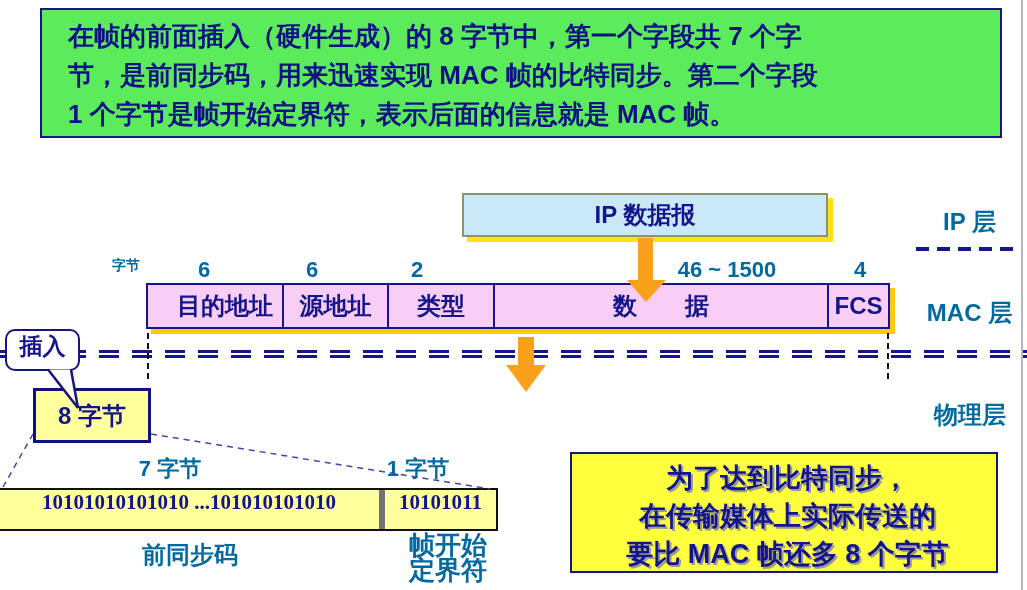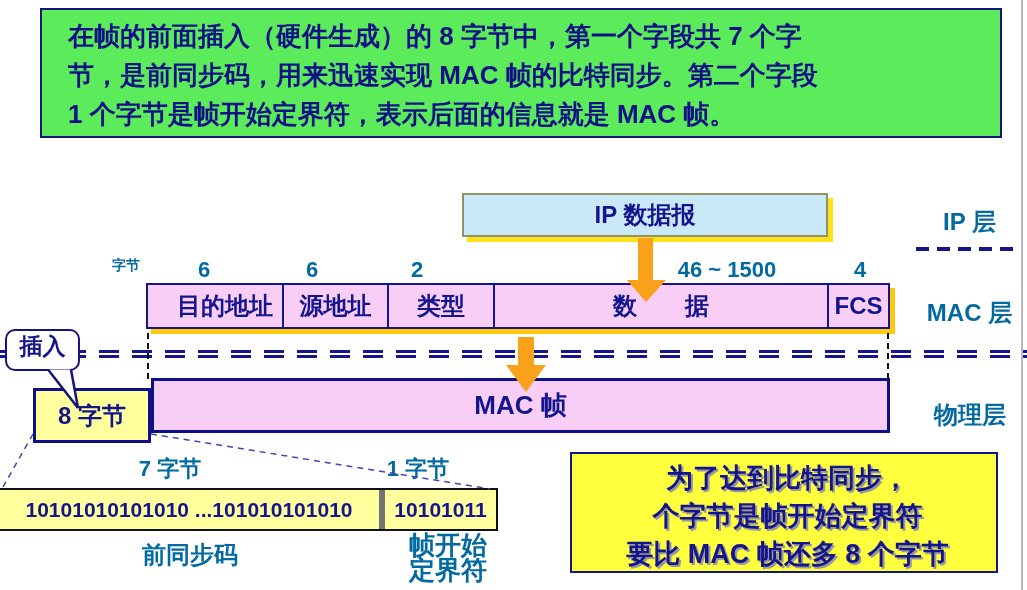--- a/index.html
+++ b/index.html
@@ -41,22 +41,22 @@
   .pre-box{left:33px;top:378px;width:118px;height:55px;background:#FFFF9E;
            border:3px solid #0F0F86;display:flex;align-items:center;justify-content:center;margin-top:10px;}
   .pre-box span{font-size:24px;font-weight:bold;color:#14148C;}
   .macframe-box{left:151px;top:378px;width:739px;height:55px;background:#F9CEF6;
                 border:3px solid #0F0F86;display:flex;align-items:center;justify-content:center;}
   .macframe-box span{font-size:26px;font-weight:bold;color:#14148C;}
 
   
   .bit-box{left:-3px;top:488px;width:501px;height:43px;background:#FFFF9E;
            border:2px solid #111111;display:flex;}
-  .bit-box .bcell{display:flex;align-items:center;justify-content:center;
-                  font-size:21px;font-weight:bold;color:#14148C;white-space:pre;}
+  .bit-box .bcell{display:flex;align-items:flex-start;justify-content:center;
+                  font-size:21px;font-weight:bold;color:#14148C;white-space:pre;font-family:Liberation Serif, serif;}
   .bit-box .bcell.left{flex:1;}
   .bit-box .bcell.right{width:111px;border-left:6px solid #737373;}
 
   
   .yellow-note{left:570px;top:452px;width:428px;height:121px;background:#FFFF3D;
                border:2px solid #15157E;padding-top:5px;text-align:center;}
   .yellow-note .line{font-size:27px;font-weight:bold;color:#14148C;line-height:38px;
                      white-space:nowrap;text-shadow:2px 2px 0 #9a9a9a;padding-left:7px;}
 
   .edge-line{left:1021px;top:0;width:2px;height:590px;background:#b8b8c2;}
@@ -97,23 +97,20 @@
     <div class="cell" style="width:114px;margin-left:20px;"><span>目的地址</span></div>
     <div class="cell" style="width:103px;"><span>源地址</span></div>
     <div class="cell" style="width:104px;"><span>类型</span></div>
     <div class="cell" style="flex:1;"><span>数　　据</span></div>
     <div class="cell" style="width:59px;"><span>FCS</span></div>
   </div>
 
   <div class="abs pre-box">
     <span>8 字节</span>
   </div>
-  <div class="abs macframe-box">
-    <span>MAC 帧</span>
-  </div>
 
   <div class="abs callout">
     <span>插入</span>
   </div>
 
   <div class="lbl" style="left:120px;top:454px;width:100px;font-size:22px;">7 字节</div>
   <div class="lbl" style="left:368px;top:454px;width:100px;font-size:22px;">1 字节</div>
 
   <div class="abs bit-box">
     <div class="bcell left">
@@ -125,21 +122,21 @@
   </div>
 
   <div class="lbl" style="left:125px;top:539px;width:130px;font-size:24px;">前同步码</div>
   <div class="lbl" style="left:398px;top:533px;width:100px;font-size:26px;line-height:25px;">
     <div>帧开始</div>
     <div>定界符</div>
   </div>
 
   <div class="abs yellow-note">
     <div class="line">为了达到比特同步，</div>
-    <div class="line">个字节是帧开始定界符</div>
+    <div class="line">在传输媒体上实际传送的</div>
     <div class="line">要比 MAC 帧还多 8 个字节</div>
   </div>
 
   <div class="abs edge-line"></div>
 
   <svg class="overlay" viewBox="0 0 1027 590">
 
     <polygon points="638,238 653,238 653,280 666,280 646,302 627,280 638,280" fill="#F9A11B"></polygon>
 
     <polygon points="518,337 534,337 534,365 546,365 526,392 506,365 518,365" fill="#F9A11B"></polygon>

